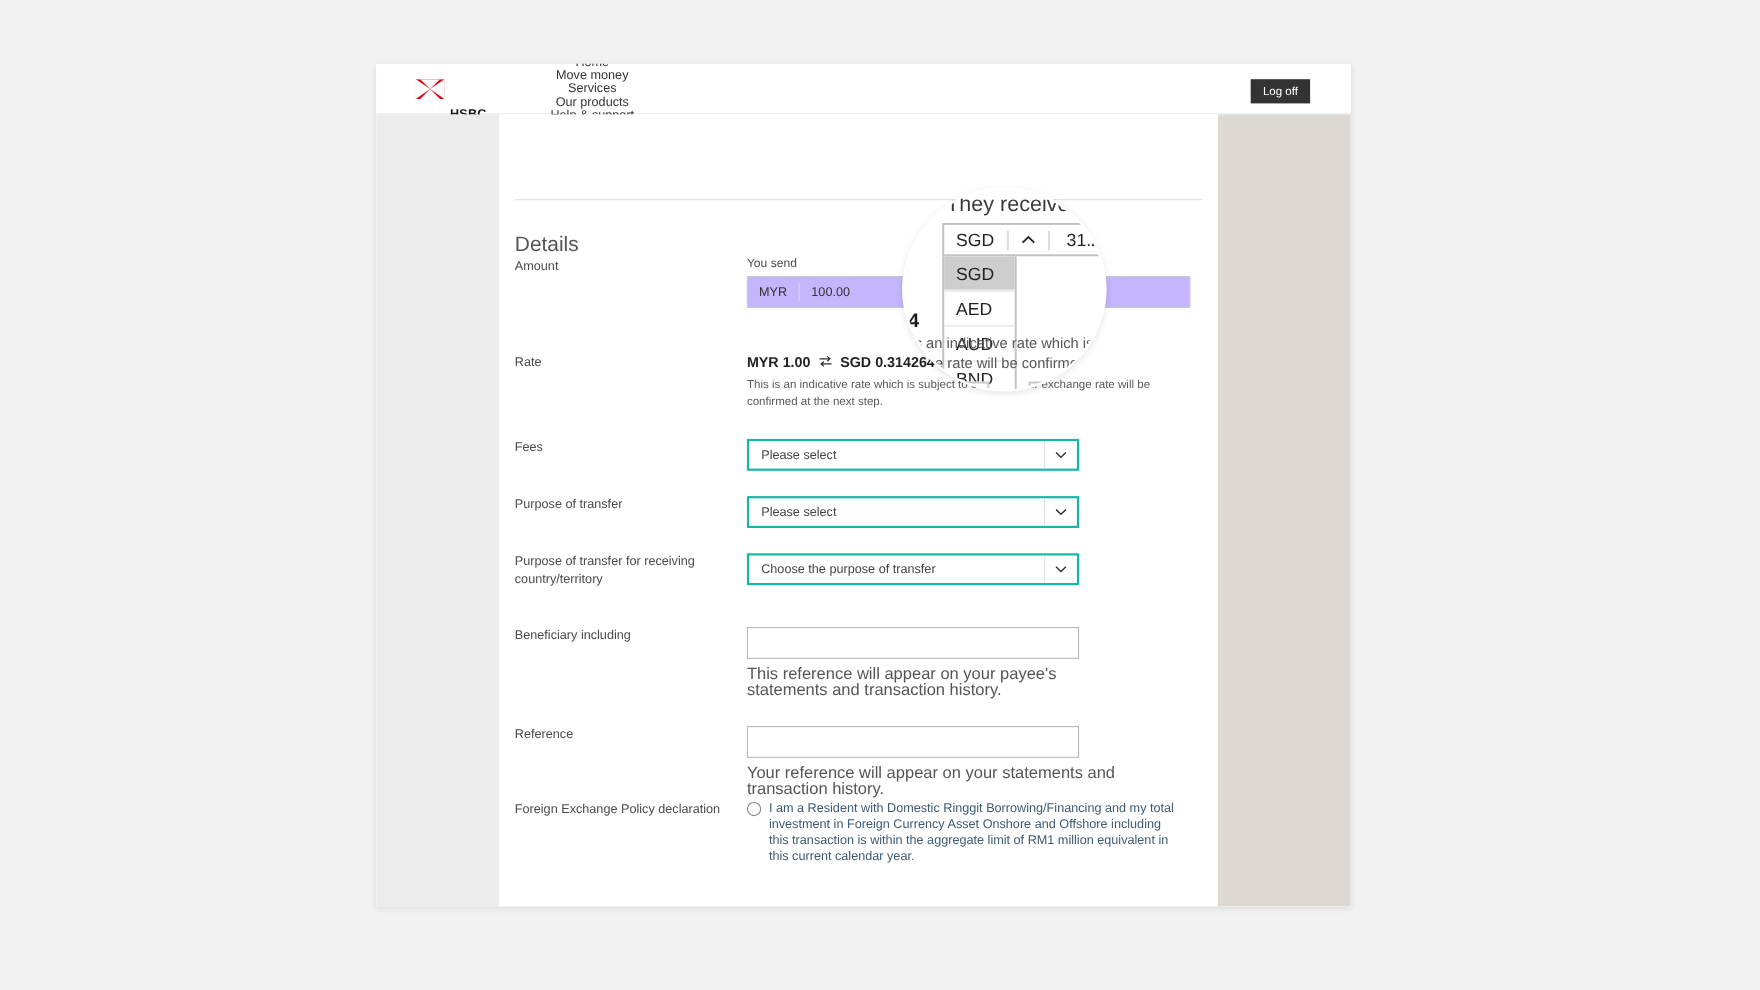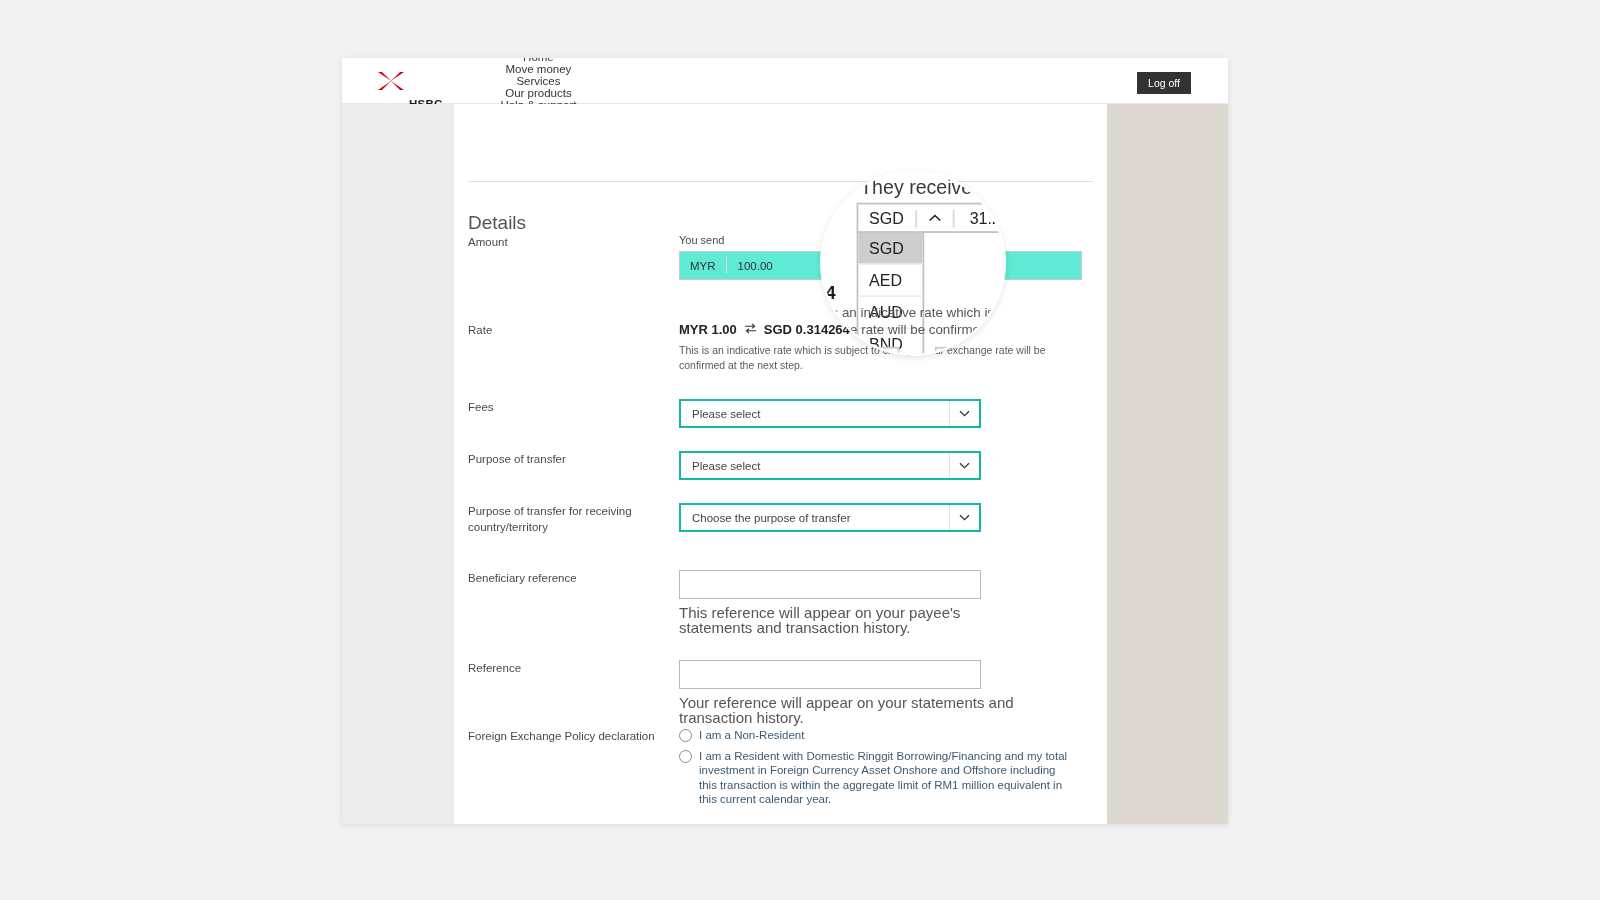--- a/index.html
+++ b/index.html
@@ -84,21 +84,21 @@
   .field-col { position: absolute; left: 211px; width: 414px; }
 
   .small-label {
     font-size: 11px; color: #4a4a4a; margin-bottom: 5px; display: block;
   }
 
   
   .amount-wrap { display: flex; gap: 12px; }
   .cur-input {
     display: flex; align-items: center;
-    border: 1px solid #c9c9c9; background: #5eead4;
+    border: 1px solid #c9c9c9; background: #c4b5fd;
     height: 29px; width: 195px;
   }
   .cur-code {
     font-size: 11.5px; color: #333; padding: 0 10px;
     border-right: 1px solid #d8d8d8; height: 17px;
     display: flex; align-items: center;
   }
   .cur-chev {
     font-size: 10px; color: #333; padding: 0 8px 0 6px;
     border-right: 1px solid #d8d8d8; height: 17px;
@@ -351,43 +351,39 @@
             <span class="sel-arrow">
               <svg width="11" height="7" viewBox="0 0 11 7">
                   <path d="M1 1.3 L5.5 5.6 L10 1.3" stroke="#333" stroke-width="1.3" fill="none"></path>
                 </svg>
             </span>
           </div>
         </div>
       </div>
 
       <div class="row" style="top:466px;">
-        <div class="row-label">Beneficiary reference</div>
+        <div class="row-label">Beneficiary including</div>
         <div class="field-col">
           <input class="tin" value="" style="">
           <div class="help">This reference will appear on your payee's statements and transaction history.</div>
         </div>
       </div>
 
       <div class="row" style="top:556px;">
         <div class="row-label">Reference</div>
         <div class="field-col">
           <input class="tin" value="" style="">
           <div class="help">Your reference will appear on your statements and transaction history.</div>
         </div>
       </div>
 
       <div class="row" style="top:624px;">
         <div class="row-label">Foreign Exchange Policy declaration</div>
         <div class="field-col">
           <div class="radio-list">
-            <div class="radio-item">
-              <span class="radio-dot"></span>
-              <span class="radio-text">I am a Non-Resident</span>
-            </div>
             <div class="radio-item">
               <span class="radio-dot"></span>
               <span class="radio-text">I am a Resident with Domestic Ringgit Borrowing/Financing and my total investment in Foreign Currency Asset Onshore and Offshore including this transaction is within the aggregate limit of RM1 million equivalent in this current calendar year.</span>
             </div>
 
           </div>
         </div>
       </div>
 
     </div>

